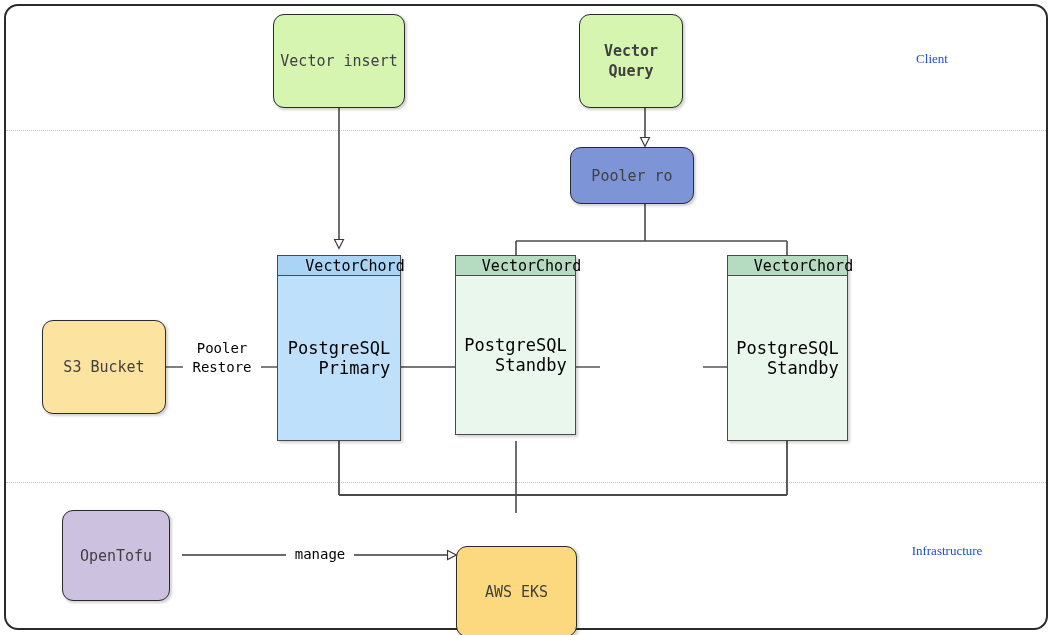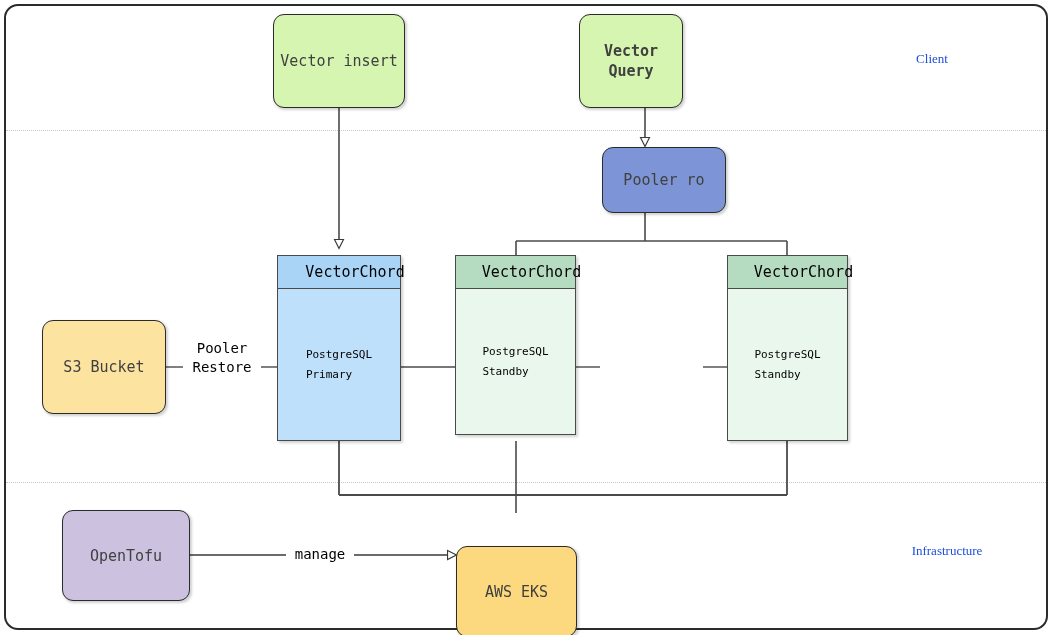--- a/index.html
+++ b/index.html
@@ -67,36 +67,36 @@
     position: absolute;
     box-sizing: border-box;
     border: 1.4px solid #4a4a4a;
     display: flex;
     flex-direction: column;
     box-shadow: 1.5px 1.5px 2.5px rgba(0,0,0,0.18);
   }
   .cluster-header {
     box-sizing: border-box;
     border-bottom: 1.4px solid #4a4a4a;
-    height: 33px;
+    height: 20px;
     display: flex;
     align-items: center;
     justify-content: center;
     font-size: 15px;
     color: #000000;
     font-family: "DejaVu Sans Mono", monospace;
     padding-left: 32px;
   }
   .cluster-body {
     flex: 1;
     display: flex;
     align-items: center;
     justify-content: center;
-    text-align: left;
-    font-size: 11px;
+    text-align: right;
+    font-size: 17px;
     line-height: 20px;
     white-space: pre-line;
     color: #000000;
     font-family: "DejaVu Sans Mono", monospace;
   }
   
   .edge-label {
     position: absolute;
     font-size: 14px;
     line-height: 19px;
@@ -158,21 +158,21 @@
     <path d="M 182,555 L 290,555" fill="none" stroke="#3a3a3a" stroke-width="1.4"></path>
     <path d="M 352,555 L 456,555" fill="none" stroke="#3a3a3a" stroke-width="1.4" marker-end="url(#openarrow)"></path>
   </svg>
 
   <div class="zone-label" style="left:852px; top:48px; width:160px;">Client</div>
   <div class="zone-label" style="left:852px; top:540px; width:190px;">Infrastructure</div>
 
   <div class="node" style="left:273px; top:14px; width:132px; height:94px; background:#d5f5b0;">Vector insert</div>
   <div class="node" style="left:579px; top:14px; width:104px; height:94px; background:#d5f5b0;font-weight:bold;">Vector Query</div>
 
-  <div class="node" style="left:602px; top:147px; width:124px; height:66px; background:#7d95d6;">Pooler ro</div>
+  <div class="node" style="left:570px; top:147px; width:124px; height:57px; background:#7d95d6;">Pooler ro</div>
 
   <div class="node" style="left:42px; top:320px; width:124px; height:94px; background:#fce3a0;">S3 Bucket</div>
 
   <div class="cluster" style="left:277px; top:255px; width:124px; height:186px; background:#bfe0fb;">
     <div class="cluster-header" style="background:#a9d4f5;">VectorChord</div>
     <div class="cluster-body">PostgreSQL
 Primary</div>
   </div>
 
   <div class="cluster" style="left:455px; top:255px; width:121px; height:180px; background:#eaf7ec;">
@@ -180,20 +180,20 @@
     <div class="cluster-body">PostgreSQL
 Standby</div>
   </div>
 
   <div class="cluster" style="left:727px; top:255px; width:121px; height:186px; background:#eaf7ec;">
     <div class="cluster-header" style="background:#b5dcc0;">VectorChord</div>
     <div class="cluster-body">PostgreSQL
 Standby</div>
   </div>
 
-  <div class="node" style="left:62px; top:510px; width:128px; height:91px; background:#ccc2e0;">OpenTofu</div>
+  <div class="node" style="left:62px; top:510px; width:108px; height:91px; background:#ccc2e0;">OpenTofu</div>
   <div class="node" style="left:456px; top:510px; width:121px; height:91px; background:#fcd97e;margin-top:36px;">AWS EKS</div>
 
   <div class="edge-label" style="left:183px; top:339px; width:78px;">Pooler
 Restore</div>
   <div class="edge-label" style="left:286px; top:545px; width:68px;">manage</div>
 
 </div>
 
 </body></html>

